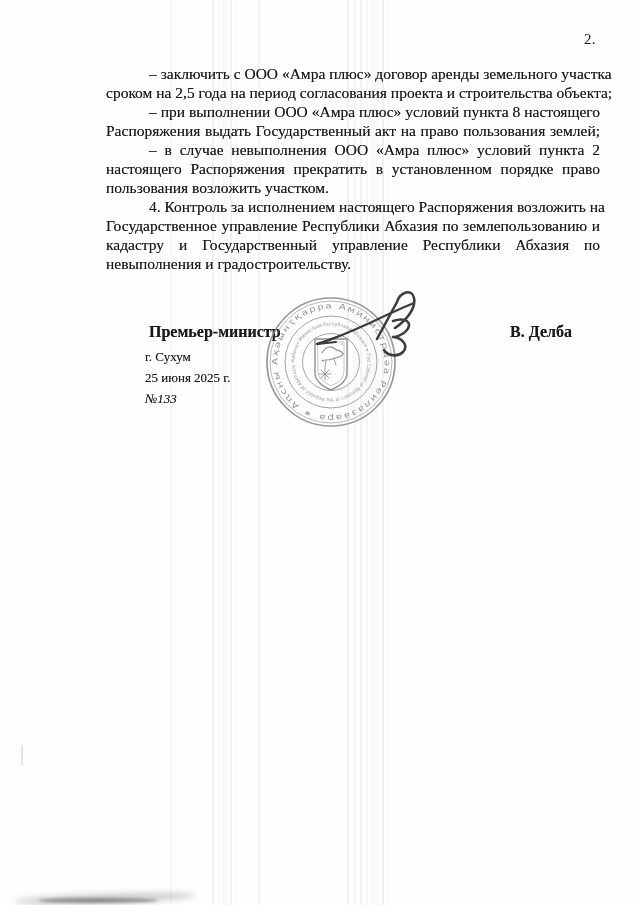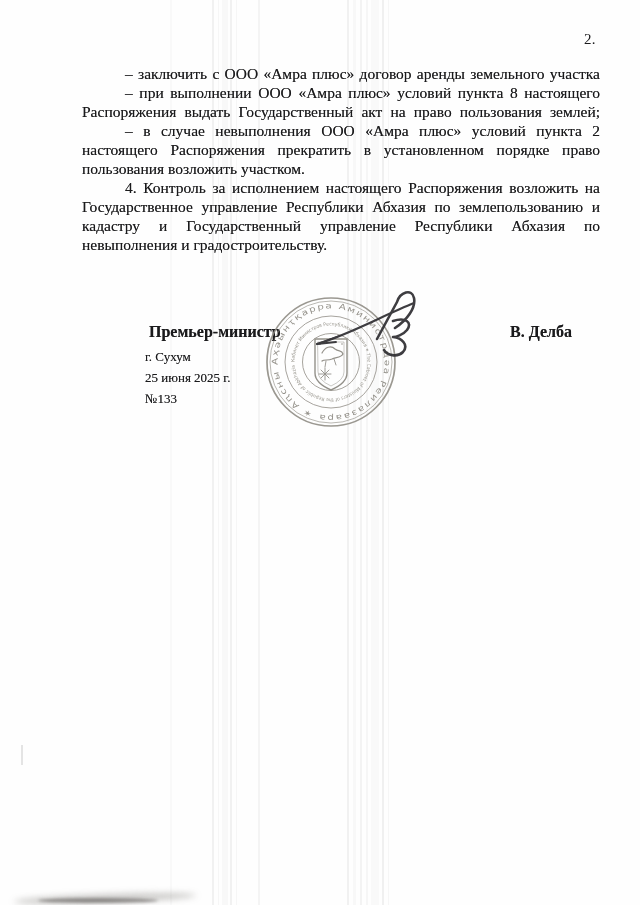--- a/index.html
+++ b/index.html
@@ -36,20 +36,21 @@
     font-size: 15.5px;
     text-shadow: 0 0 .4px rgba(10,10,10,.6);
   }
   .line {
     line-height: 19px;
     height: 19px;
     text-align: justify;
     text-align-last: justify;
     white-space: nowrap;
     overflow: visible;
+    margin-left: 24px;
   }
   .line.indent { text-indent: 43px; }
   .line.last { text-align-last: left; }
   
   .sig-title, .sig-name {
     position: absolute;
     top: 315px;
     font-size: 16px;
     font-weight: 700;
     text-shadow: 0 0 .4px rgba(10,10,10,.6);
@@ -58,21 +59,21 @@
   .sig-title { left: 149px; }
   .sig-name  { left: 510px; }
   .meta {
     position: absolute;
     left: 145px;
     font-size: 13px;
     text-shadow: 0 0 .3px rgba(10,10,10,.5);
   }
   .meta.city { top: 349px; }
   .meta.date { top: 370px; }
-  .meta.num  { top: 391px; }
+  .meta.num  { top: 391px; font-style: italic; }
   
   .stamp-svg {
     position: absolute;
     left: 264px;
     top: 295px;
     width: 134px;
     height: 134px;
     opacity: .88;
     filter: blur(.3px);
   }
@@ -127,20 +128,21 @@
   <div class="streak" style="left:360px;width:2px;background:rgba(0,0,0,.045);"></div>
   <div class="streak" style="left:366px;width:2px;background:rgba(0,0,0,.03);"></div>
   <div class="streak" style="left:371px;width:8px;background:rgba(0,0,0,.02);"></div>
   <div class="streak" style="left:382px;width:2px;background:rgba(0,0,0,.055);"></div>
   <div class="streak" style="left:388px;width:1px;background:rgba(0,0,0,.03);"></div>
 
   <div class="page-number">2.</div>
 
   <div class="body-block">
     <div class="line indent">– заключить с ООО «Амра плюс» договор аренды земельного участка</div>
+    <div class="line">сроком на 2,5 года на период согласования проекта и строительства объекта;</div>
     <div class="line indent">– при выполнении ООО «Амра плюс» условий пункта 8 настоящего</div>
     <div class="line">Распоряжения выдать Государственный акт на право пользования землей;</div>
     <div class="line indent">– в случае невыполнения ООО «Амра плюс» условий пункта 2</div>
     <div class="line">настоящего Распоряжения прекратить в установленном порядке право</div>
     <div class="line last">пользования возложить участком.</div>
     <div class="line indent">4. Контроль за исполнением настоящего Распоряжения возложить на</div>
     <div class="line">Государственное управление Республики Абхазия по землепользованию и</div>
     <div class="line">кадастру и Государственный управление Республики Абхазия по</div>
     <div class="line last">невыполнения и градостроительству.</div>
   </div>

